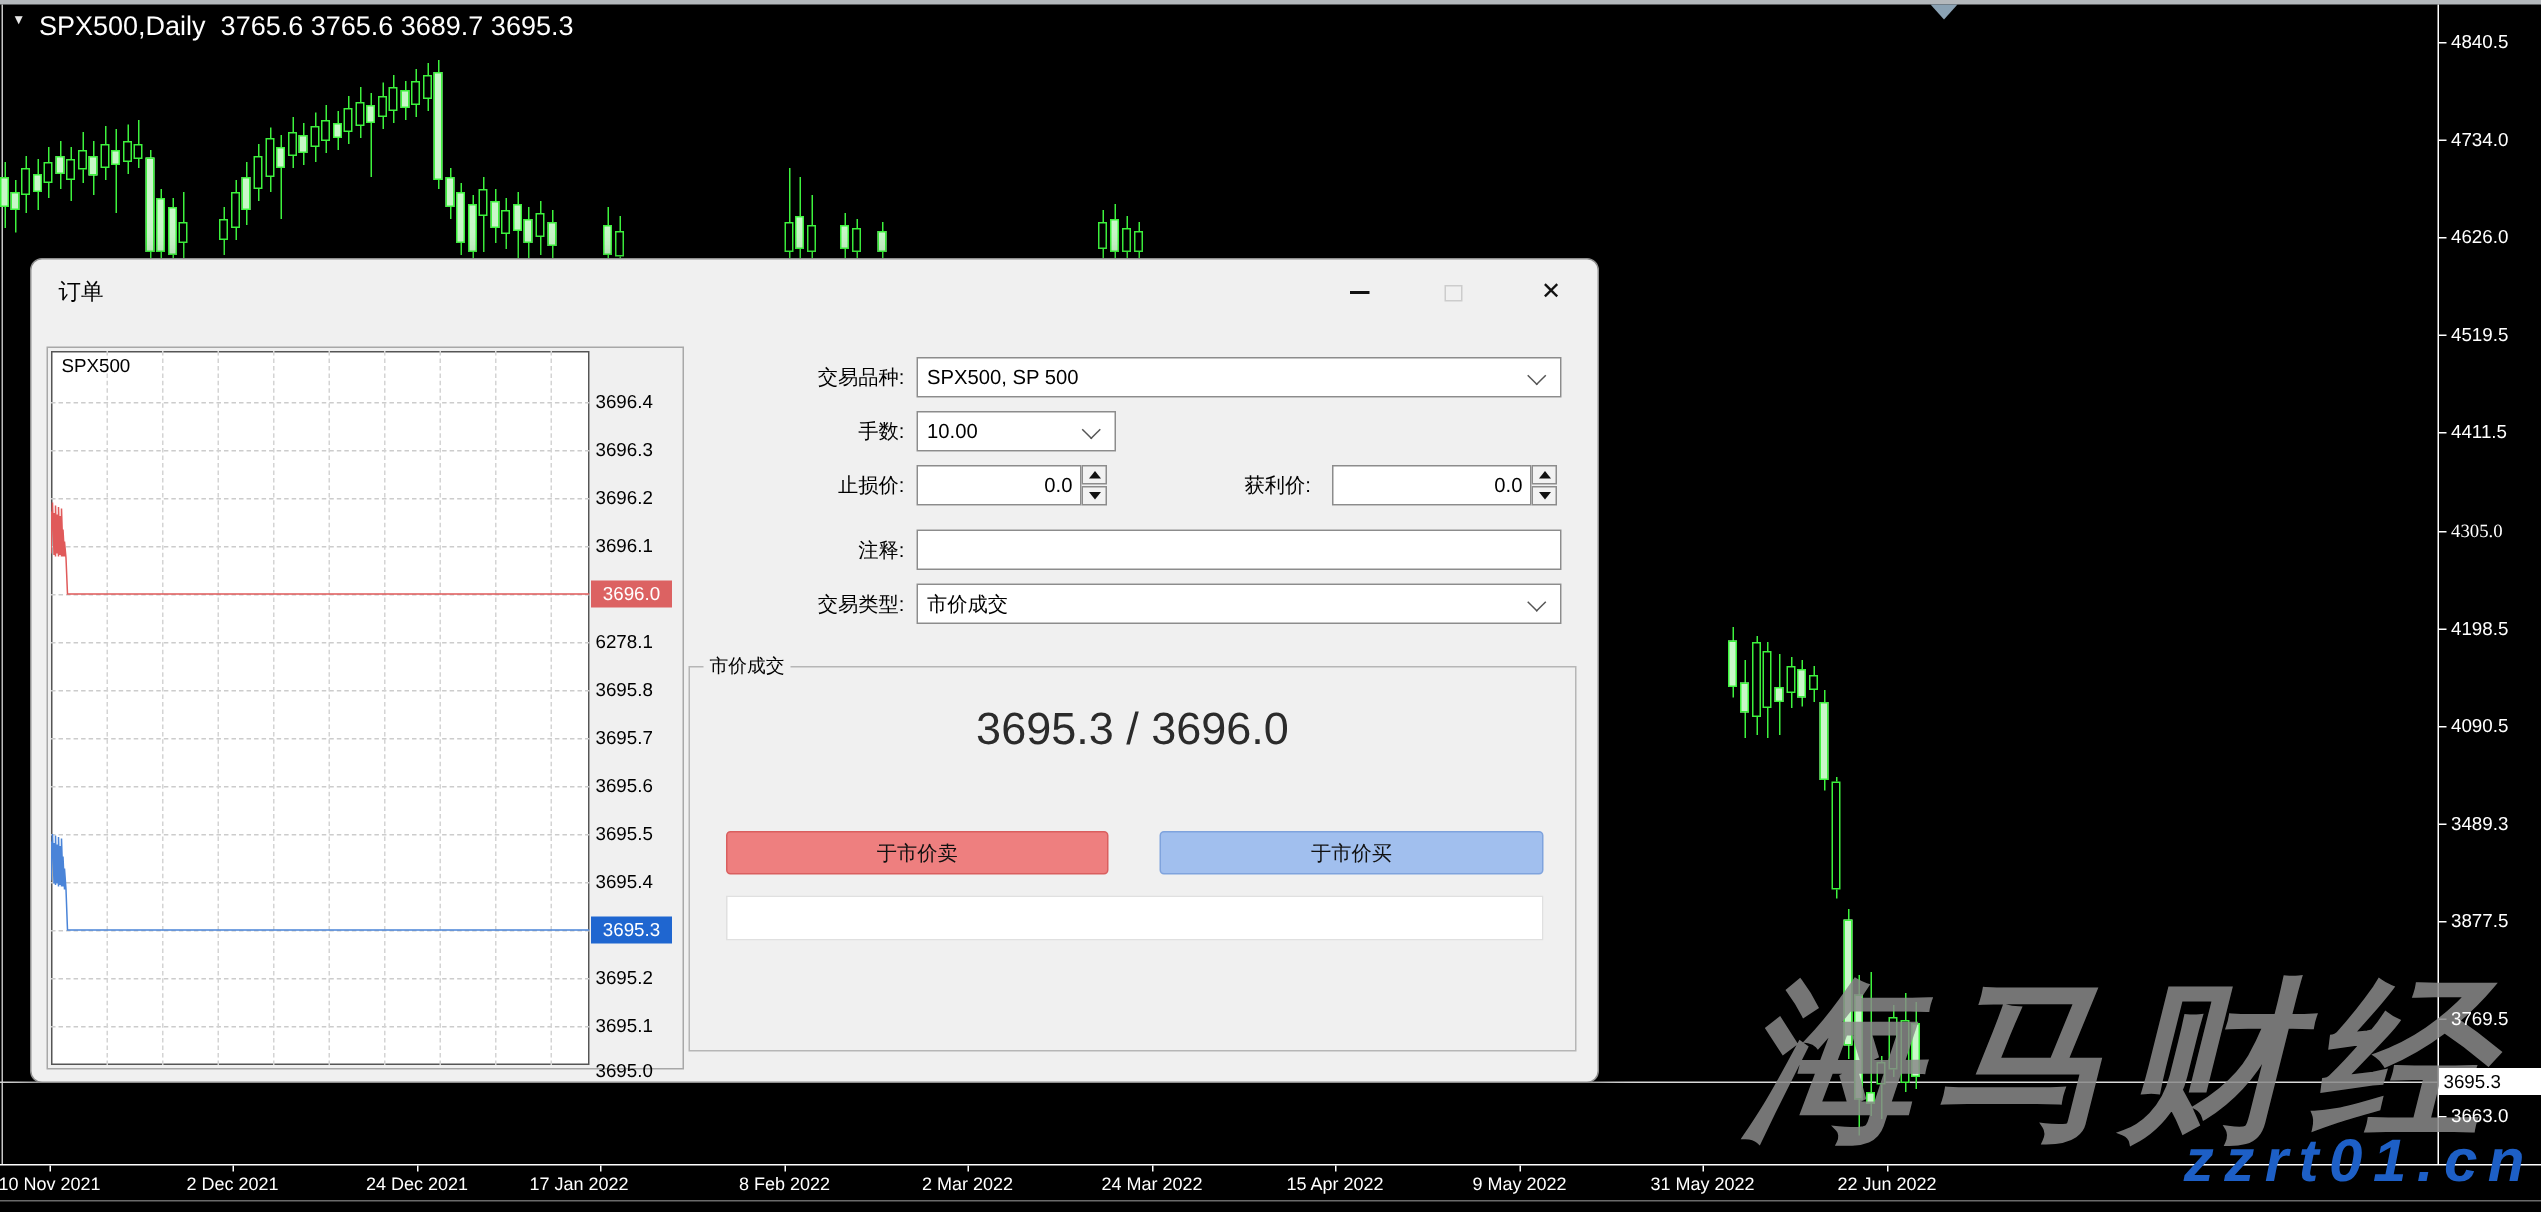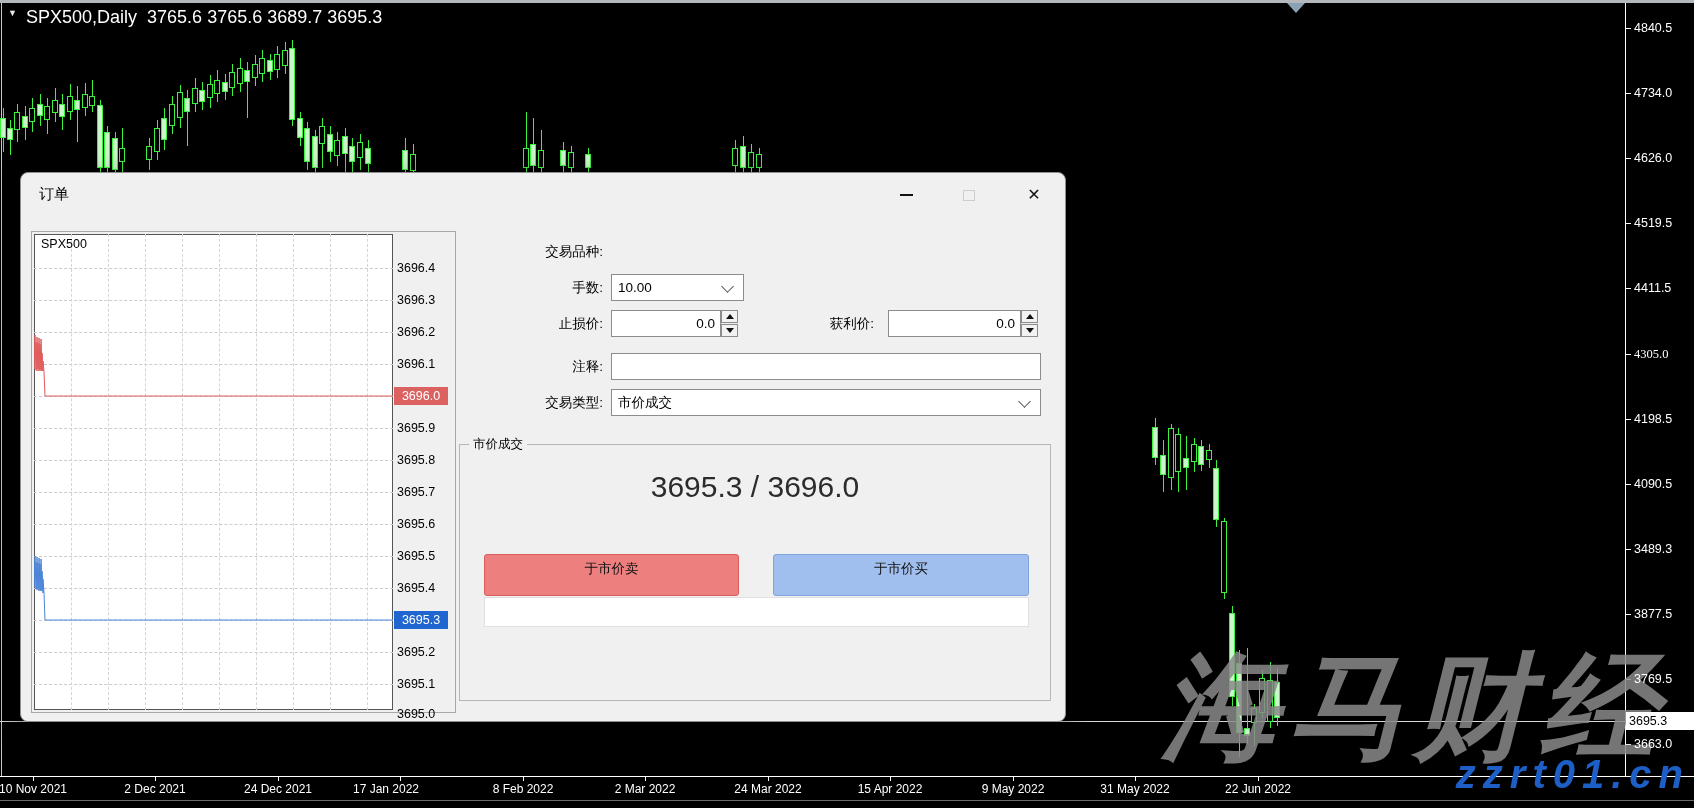--- a/index.html
+++ b/index.html
@@ -70,21 +70,21 @@
      box-sizing:border-box;display:flex;align-items:center;justify-content:center;}
   .tri-up{width:0;height:0;border-left:4px solid transparent;border-right:4px solid transparent;
      border-bottom:5px solid #111;}
   .tri-dn{width:0;height:0;border-left:4px solid transparent;border-right:4px solid transparent;
      border-top:5px solid #111;}
   .numval{text-align:right;padding-right:5px;padding-left:0;}
   .gbox{left:438px;top:271px;width:592px;height:257px;border:1px solid #b6b6b6;box-sizing:border-box;}
   .glegend{left:448px;top:263px;background:#f0f0f0;padding:0 4px;font-size:12.5px;color:#000;}
   .quote{left:438px;top:294px;width:592px;text-align:center;font-size:30px;font-weight:300;
      color:#2b2b2b;line-height:40px;}
-  .obtn{height:42px;border-radius:3px;box-sizing:border-box;font-size:13.5px;color:#111;
+  .obtn{height:29px;border-radius:3px;box-sizing:border-box;font-size:13.5px;color:#111;
      text-align:center;line-height:27px;top:381px;}
   .sellbtn{left:463px;width:255px;background:#ee7f7f;border:1px solid #d95f5f;}
   .buybtn{left:752px;width:256px;background:#a1bfee;border:1px solid #7fa3dd;}
   .strip{left:463px;top:424px;width:545px;height:30px;background:#fff;border:1px solid #e0e0e0;
      box-sizing:border-box;}
   .note{left:438px;top:470px;width:592px;text-align:center;font-size:13.5px;color:#222;}
 </style>
 </head>
 <body>
 
@@ -276,20 +276,21 @@
   <div class="abs tsym">SPX500</div>
   <svg class="abs" id="ticksvg" width="359" height="476" viewBox="0 0 359 476">
       <polyline points="0,107 0,135 1,101 2,136 2,108 3,137 3,103 4,135 4,109 5,137 5,104 6,136 6,110 7,137 7,105 8,137 8,119 9,137 9,127 10,138 11,162 359,162" fill="none" stroke="#e05a5a" stroke-width="1"></polyline>
       <polyline points="0,327 0,353 1,322 2,355 2,328 3,356 3,323 4,355 4,329 5,357 5,324 6,356 6,330 7,357 7,325 8,357 8,337 9,359 9,345 10,359 11,386 359,386" fill="none" stroke="#4a84d8" stroke-width="1"></polyline>
     </svg>
   <div class="abs" id="tickscale"></div>
   <div class="abs pmarker" id="askmarker" style="top: 214px; background: rgb(220, 98, 98);">3696.0</div>
   <div class="abs pmarker" id="bidmarker" style="top: 438px; background: rgb(31, 102, 208);">3695.3</div>
 
   <div class="abs flabel" style="left:430px;top:65px;width:152px;">交易品种:</div>
+  <div class="abs field" style="left:590px;top:65px;width:430px;"><span>SPX500, SP 500</span><div class="abs chev" style="left:408px;"></div></div>
 
   <div class="abs flabel" style="left:430px;top:101px;width:152px;">手数:</div>
   <div class="abs field" style="left:590px;top:101px;width:133px;"><span>10.00</span><div class="abs chev" style="left:111px;"></div></div>
 
   <div class="abs flabel" style="left:430px;top:137px;width:152px;">止损价:</div>
   <div class="abs field numval" style="left:590px;top:137px;width:110px;">0.0</div>
   <div class="abs spinner" style="left:700px;top:137px;">
     <div class="abs spbtn" style="top:0;">
         <div class="tri-up"></div>
       </div>
@@ -340,21 +341,21 @@
     <div class="abs vgrid" style="left: 161px; top: 61px; height: 476px;"></div>
     <div class="abs vgrid" style="left: 198px; top: 61px; height: 476px;"></div>
     <div class="abs vgrid" style="left: 235px; top: 61px; height: 476px;"></div>
     <div class="abs vgrid" style="left: 272px; top: 61px; height: 476px;"></div>
     <div class="abs vgrid" style="left: 309px; top: 61px; height: 476px;"></div>
     <div class="abs vgrid" style="left: 346px; top: 61px; height: 476px;"></div>
     <div class="abs tscale-lab" style="left: 376px; top: 87px;">3696.4</div>
     <div class="abs tscale-lab" style="left: 376px; top: 119px;">3696.3</div>
     <div class="abs tscale-lab" style="left: 376px; top: 151px;">3696.2</div>
     <div class="abs tscale-lab" style="left: 376px; top: 183px;">3696.1</div>
-    <div class="abs tscale-lab" style="left: 376px; top: 247px;">3695.9</div>
+    <div class="abs tscale-lab" style="left: 376px; top: 247px;">6278.1</div>
     <div class="abs tscale-lab" style="left: 376px; top: 279px;">3695.8</div>
     <div class="abs tscale-lab" style="left: 376px; top: 311px;">3695.7</div>
     <div class="abs tscale-lab" style="left: 376px; top: 343px;">3695.6</div>
     <div class="abs tscale-lab" style="left: 376px; top: 375px;">3695.5</div>
     <div class="abs tscale-lab" style="left: 376px; top: 407px;">3695.4</div>
     <div class="abs tscale-lab" style="left: 376px; top: 471px;">3695.2</div>
     <div class="abs tscale-lab" style="left: 376px; top: 503px;">3695.1</div>
     <div class="abs tscale-lab" style="left: 376px; top: 533px;">3695.0</div>
   </div>
 

